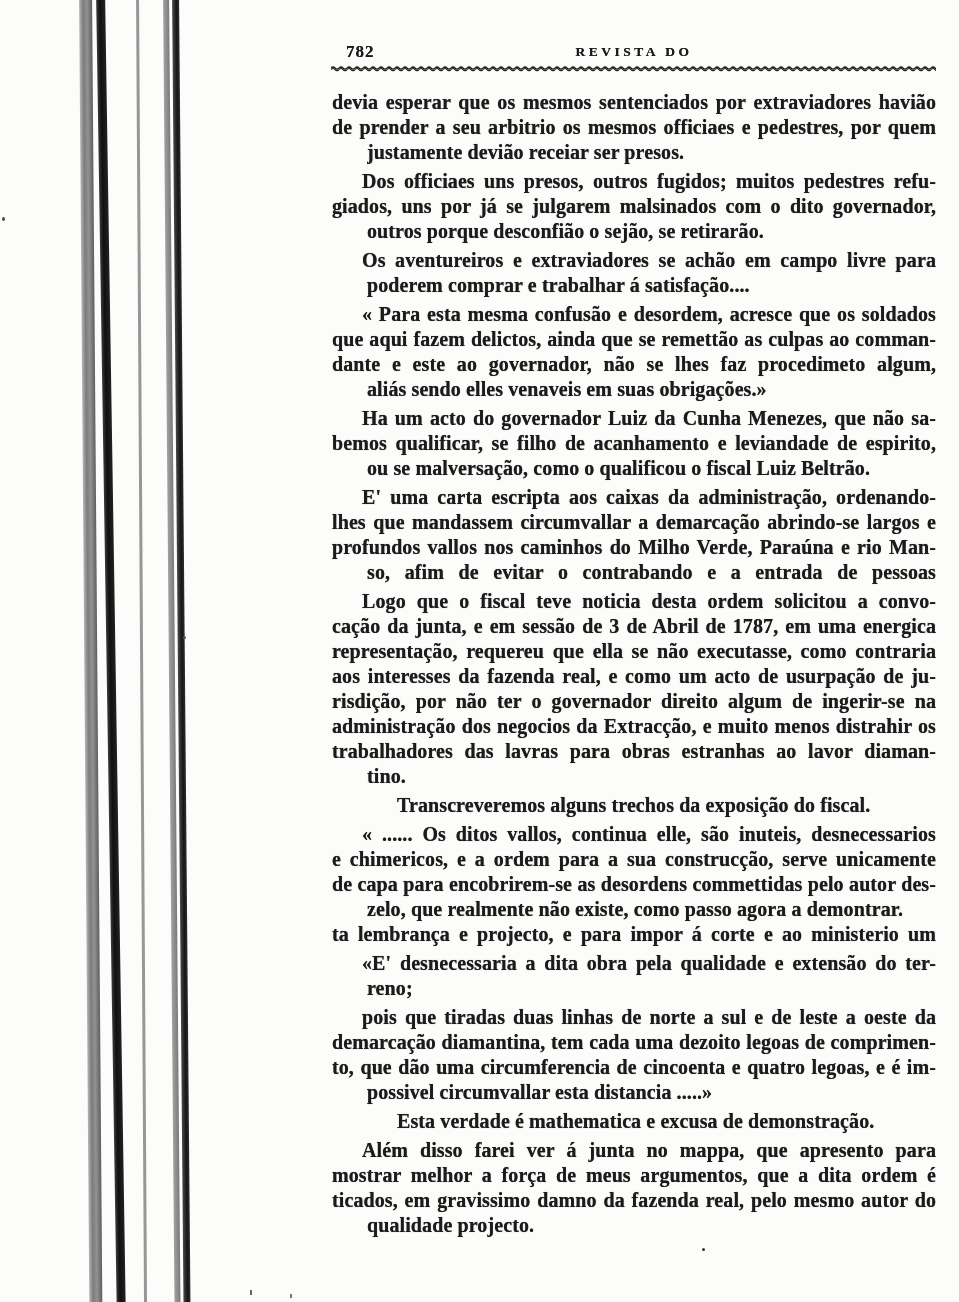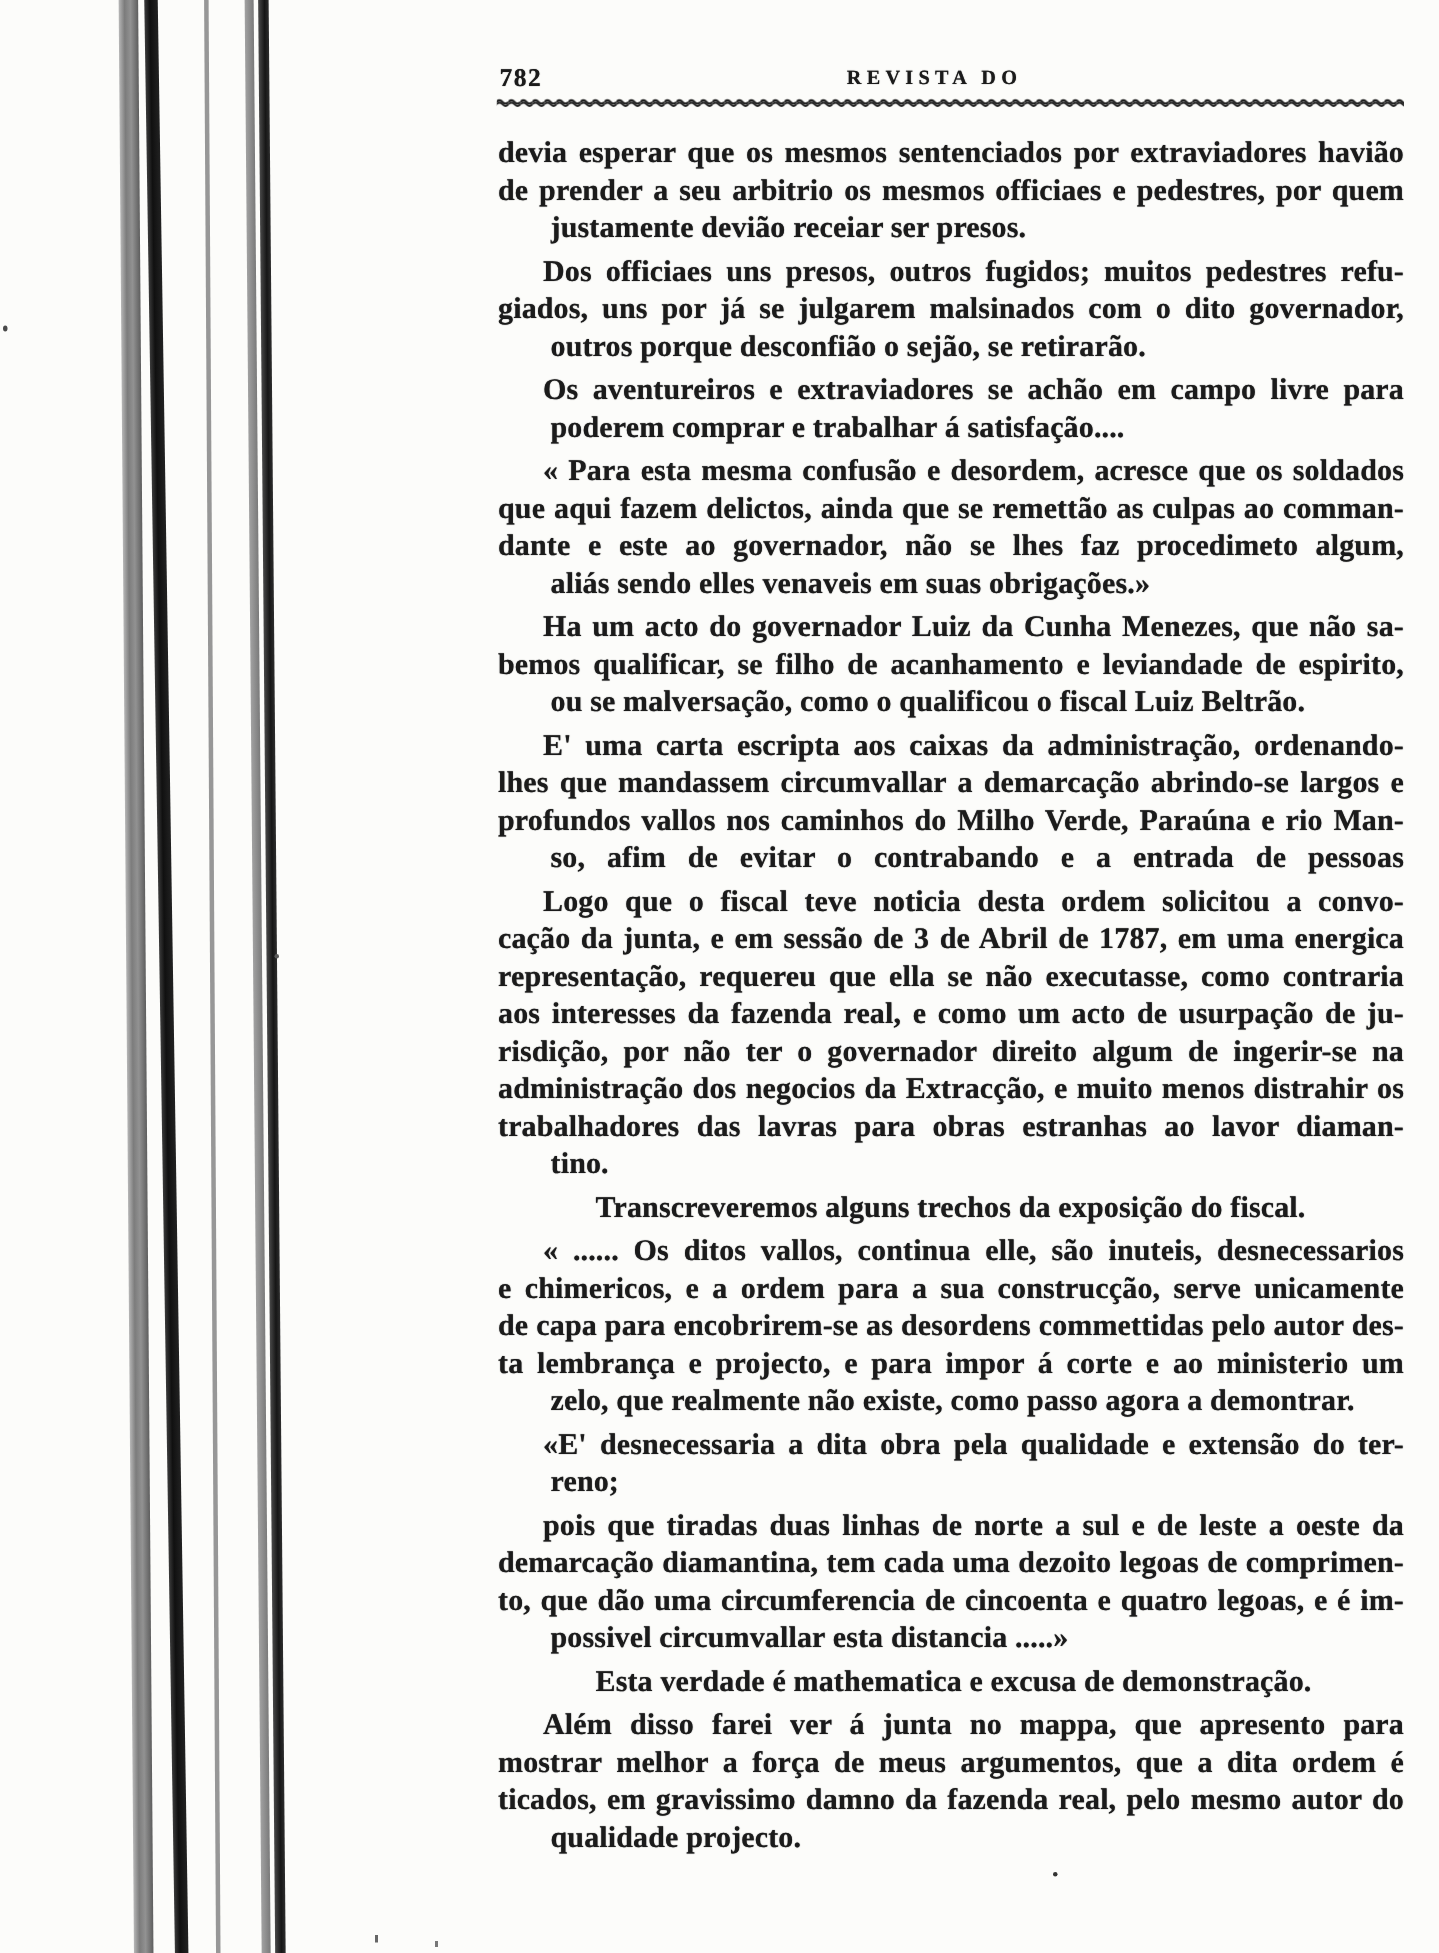--- a/index.html
+++ b/index.html
@@ -33,28 +33,28 @@
   .speck { position: absolute; border-radius: 50%; }
   .sp1 { left: 2px;   top: 217px;  width: 3px; height: 4px; background: #4a4a4a; }
   .sp2 { left: 183px; top: 636px;  width: 3px; height: 3px; background: #5a5a5a; }
   .sp3 { left: 702px; top: 1248px; width: 3px; height: 3px; background: #333333; }
   .sp4 { left: 250px; top: 1290px; width: 2px; height: 5px; background: #666666; border-radius: 0; }
   .sp5 { left: 290px; top: 1294px; width: 2px; height: 4px; background: #777777; border-radius: 0; }
 
   
   .pagenum {
     position: absolute;
-    left: 333px; top: 42px;
+    left: 346px; top: 42px;
     font-size: 17px; font-weight: bold;
     letter-spacing: 1px;
     text-shadow: 0 0 0.6px rgba(25,25,25,0.85);
   }
   .runtitle {
     position: absolute;
-    left: 321px; top: 44px; width: 604px;
+    left: 332px; top: 44px; width: 604px;
     text-align: center;
     font-size: 13.5px; font-weight: bold;
     letter-spacing: 3.5px;
     text-shadow: 0 0 0.6px rgba(25,25,25,0.85);
   }
   .rule {
     position: absolute;
     left: 331px; top: 65px;
   }
 
@@ -149,22 +149,22 @@
         <div class="line">trabalhadores das lavras para obras estranhas ao lavor diaman-</div>
         <div class="line last">tino.</div>
       </div>
       <div class="para">
         <div class="line last first-indent">Transcreveremos alguns trechos da exposição do fiscal.</div>
       </div>
       <div class="para">
         <div class="line first-indent">« ...... Os ditos vallos, continua elle, são inuteis, desnecessarios</div>
         <div class="line">e chimericos, e a ordem para a sua construcção, serve unicamente</div>
         <div class="line">de capa para encobrirem-se as desordens commettidas pelo autor des-</div>
+        <div class="line last">zelo, que realmente não existe, como passo agora a demontrar.</div>
         <div class="line">ta lembrança e projecto, e para impor á corte e ao ministerio um</div>
-        <div class="line last">zelo, que realmente não existe, como passo agora a demontrar.</div>
       </div>
       <div class="para">
         <div class="line first-indent">«E' desnecessaria a dita obra pela qualidade e extensão do ter-</div>
         <div class="line last">reno;</div>
       </div>
       <div class="para">
         <div class="line first-indent">pois que tiradas duas linhas de norte a sul e de leste a oeste da</div>
         <div class="line">demarcação diamantina, tem cada uma dezoito legoas de comprimen-</div>
         <div class="line">to, que dão uma circumferencia de cincoenta e quatro legoas, e é im-</div>
         <div class="line last">possivel circumvallar esta distancia .....»</div>

